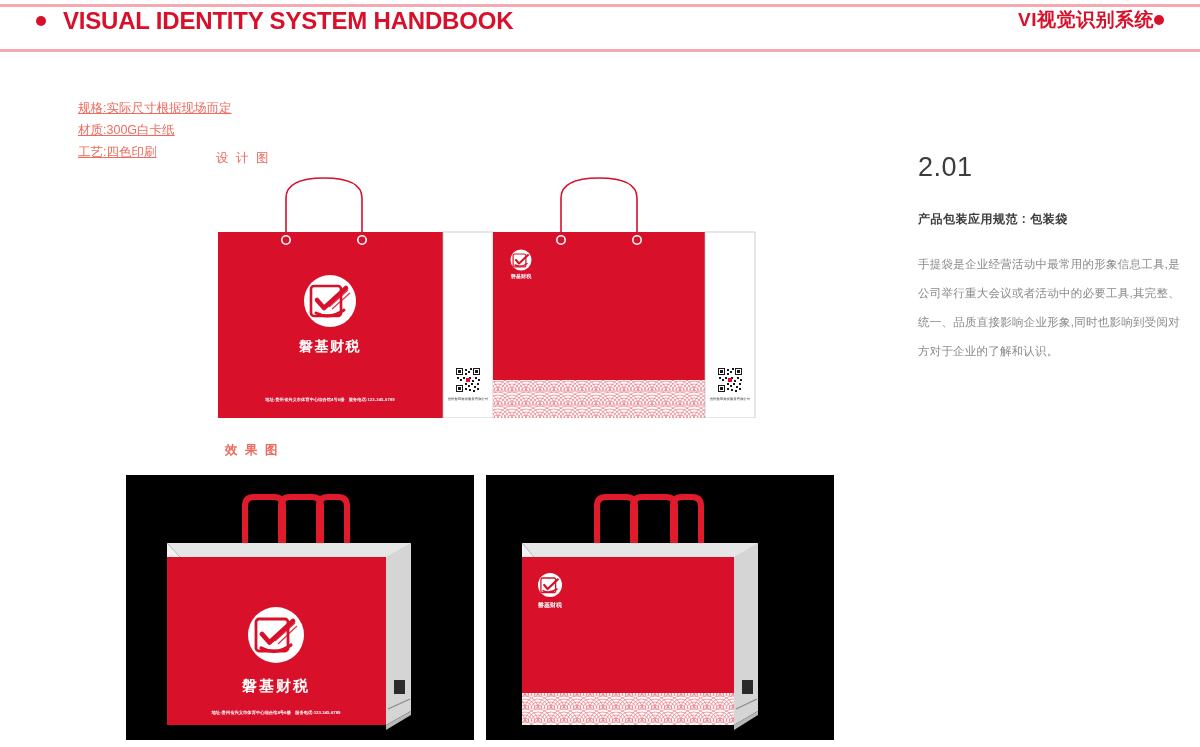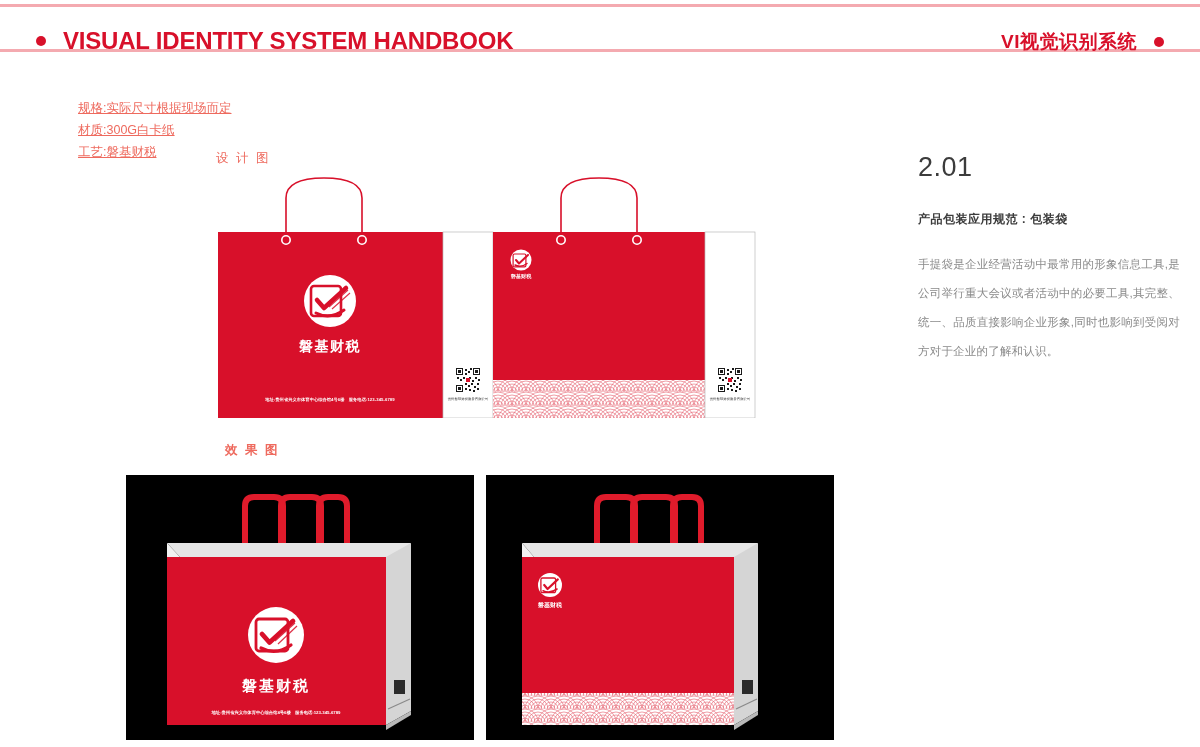--- a/index.html
+++ b/index.html
@@ -20,28 +20,28 @@
   .hdr-rule {
     position: absolute; left: 0; width: 1200px; height: 3px;
     background: #f4aab0;
   }
   .hdr-rule.top    { top: 4px; }
   .hdr-rule.bottom { top: 49px; }
 
   .header {
     position: absolute; left: 0; top: 7px;
     width: 1200px; height: 48px;
-    display: flex; align-items: flex-end;
+    display: flex; align-items: flex-start;
   }
   .hdr-left {
     display: flex; align-items: center; gap: 17px;
     margin-left: 36px;
   }
   .hdr-right {
-    display: flex; align-items: center; gap: 17px;
+    display: flex; align-items: center; 
     margin-left: auto; margin-right: 36px;
   }
   .dot {
     width: 10px; height: 10px; border-radius: 50%;
     background: #D8102A; flex: none;
   }
   .hdr-title-en {
     color: #D8102A;
     font-size: 24px;
     font-weight: bold;
@@ -133,21 +133,21 @@
     </div>
     <div class="hdr-right">
       <span class="hdr-title-cn">VI视觉识别系统</span>
       <span class="dot"></span>
     </div>
   </div>
 
   <div class="spec">
     <div>规格:实际尺寸根据现场而定</div>
     <div>材质:300G白卡纸</div>
-    <div>工艺:磐基财税</div>
+    <div>工艺:四色印刷</div>
   </div>
 
   <div class="caption design">设 计 图</div>
   <div class="caption mockup">效 果 图</div>
 
   <div class="rpanel">
     <div class="num">2.01</div>
     <div class="sub">产品包装应用规范 : 包装袋</div>
     <div class="body">手提袋是企业经营活动中最常用的形象信息工具,是公司举行重大会议或者活动中的必要工具,其完整、统一、品质直接影响企业形象,同时也影响到受阅对方对于企业的了解和认识。</div>
   </div>

